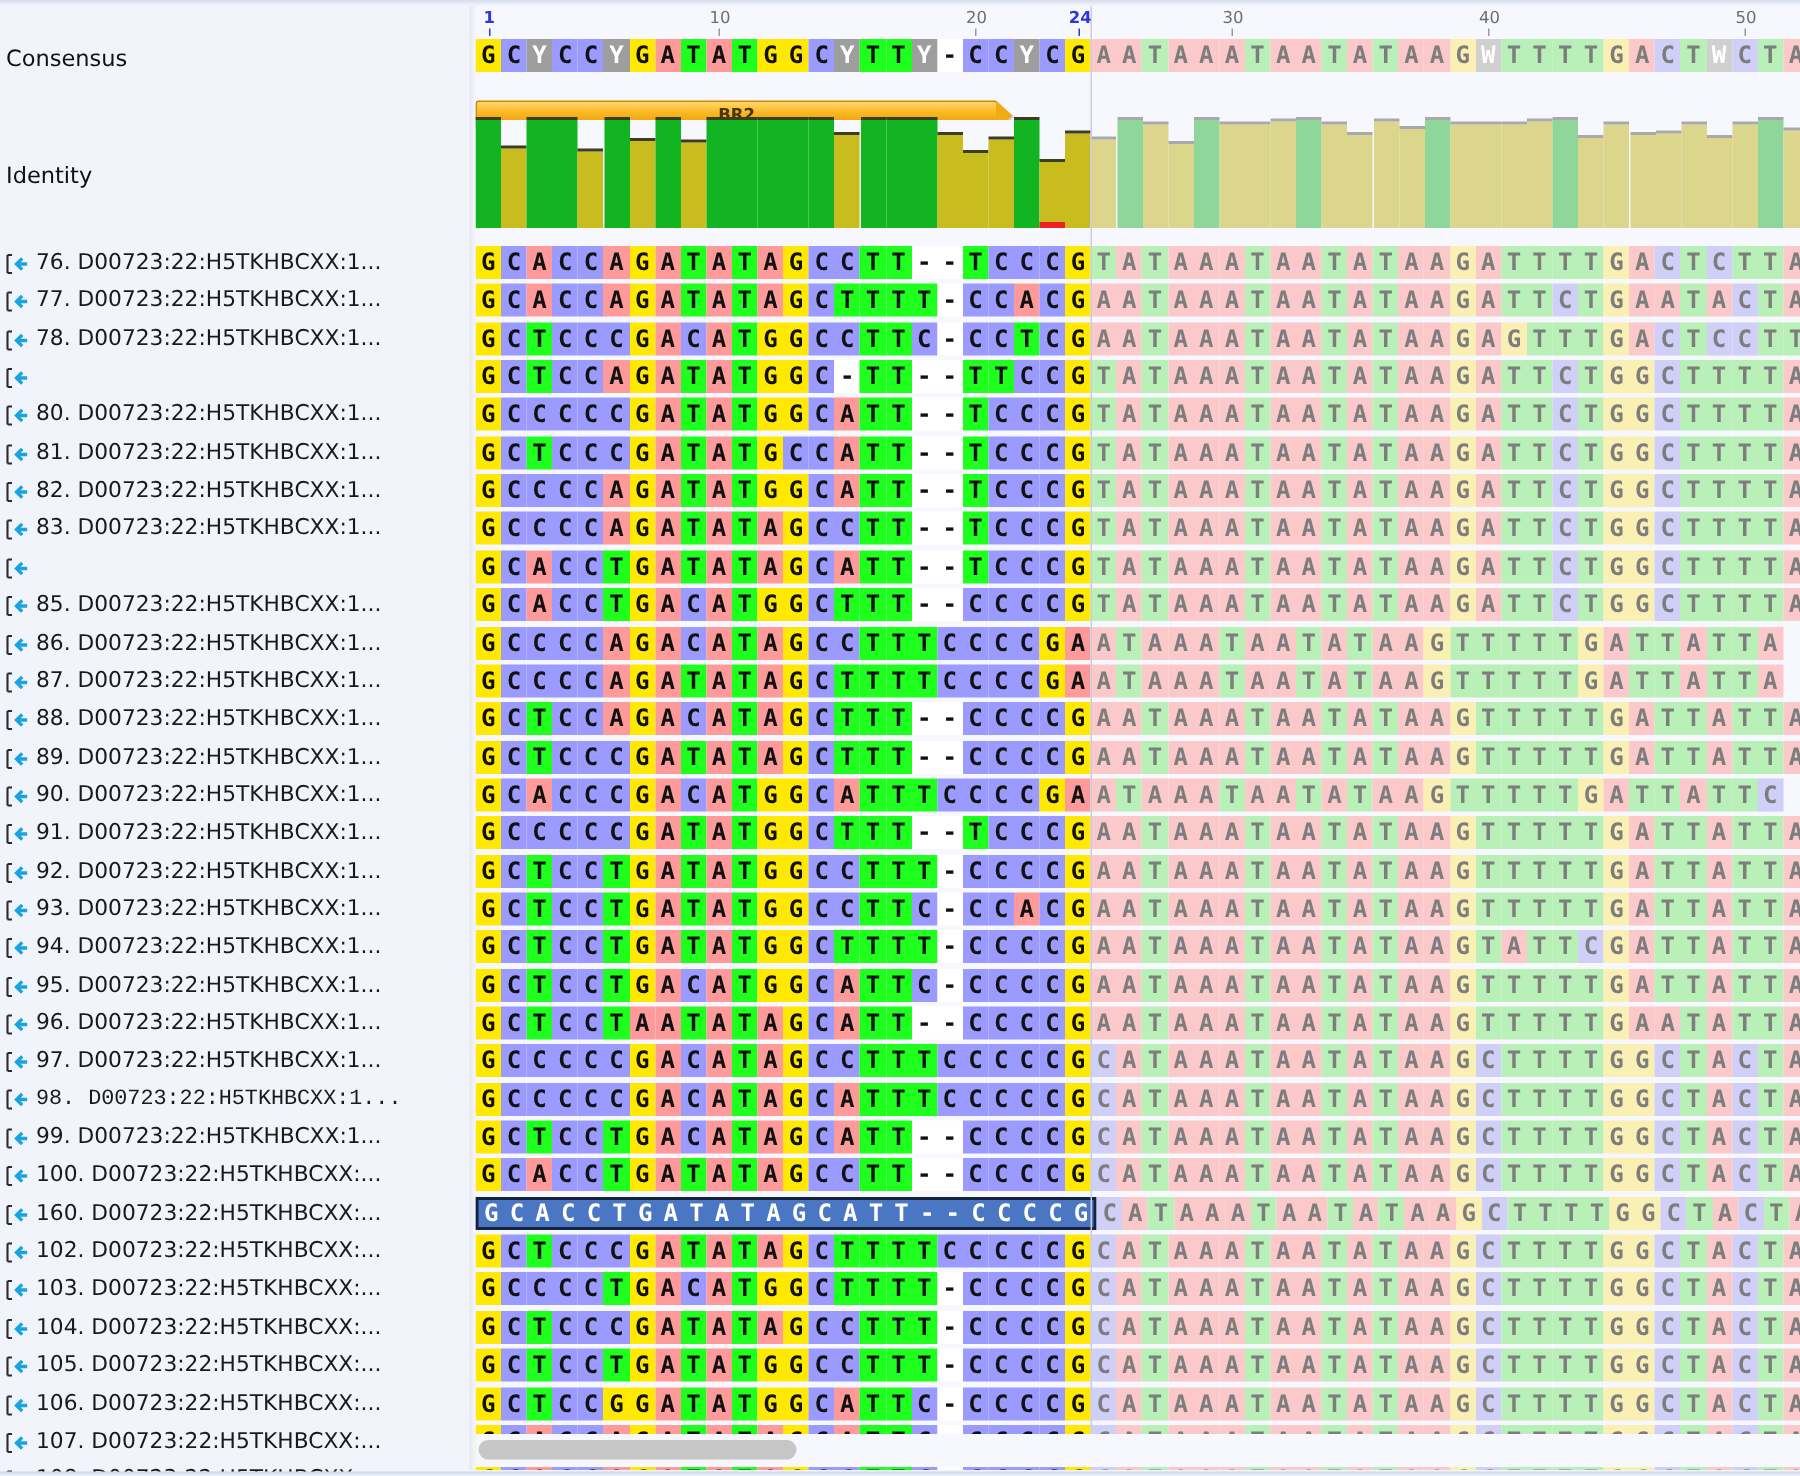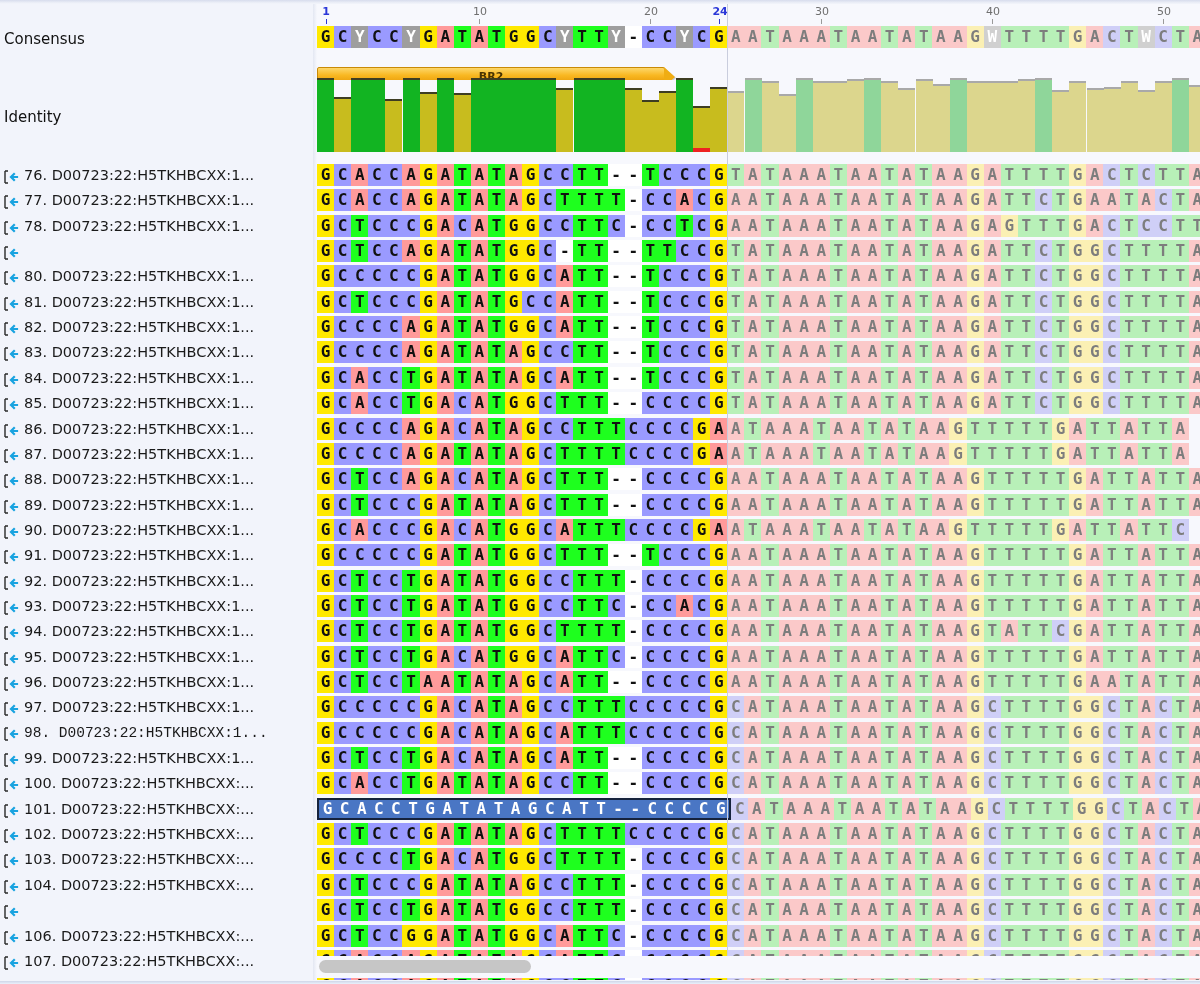--- a/index.html
+++ b/index.html
@@ -174,21 +174,20 @@
             <path d="M1 1 L1 13 M1 1 L4 1 M1 13 L4 13" stroke="#2a2a2a" stroke-width="1.4" fill="none"></path>
             <path d="M13 7 L8 7 M10 4 L7 7 L10 10" stroke="#19a3e0" stroke-width="2.2" fill="none" stroke-linecap="square"></path>
           </svg></span>
         <span class="lbl-text">83. D00723:22:H5TKHBCXX:1...</span>
       </div>
       <div class="lblrow" style="top: 366.8px;">
         <span class="lbl-icon"><svg width="15" height="14" viewBox="0 0 15 14">
             <path d="M1 1 L1 13 M1 1 L4 1 M1 13 L4 13" stroke="#2a2a2a" stroke-width="1.4" fill="none"></path>
             <path d="M13 7 L8 7 M10 4 L7 7 L10 10" stroke="#19a3e0" stroke-width="2.2" fill="none" stroke-linecap="square"></path>
           </svg></span>
-        <span class="lbl-text">84. D00723:22:H5TKHBCXX:1...</span>
       </div>
       <div class="lblrow" style="top: 392.15px;">
         <span class="lbl-icon"><svg width="15" height="14" viewBox="0 0 15 14">
             <path d="M1 1 L1 13 M1 1 L4 1 M1 13 L4 13" stroke="#2a2a2a" stroke-width="1.4" fill="none"></path>
             <path d="M13 7 L8 7 M10 4 L7 7 L10 10" stroke="#19a3e0" stroke-width="2.2" fill="none" stroke-linecap="square"></path>
           </svg></span>
         <span class="lbl-text">85. D00723:22:H5TKHBCXX:1...</span>
       </div>
       <div class="lblrow" style="top: 417.5px;">
         <span class="lbl-icon"><svg width="15" height="14" viewBox="0 0 15 14">
@@ -293,21 +292,21 @@
             <path d="M1 1 L1 13 M1 1 L4 1 M1 13 L4 13" stroke="#2a2a2a" stroke-width="1.4" fill="none"></path>
             <path d="M13 7 L8 7 M10 4 L7 7 L10 10" stroke="#19a3e0" stroke-width="2.2" fill="none" stroke-linecap="square"></path>
           </svg></span>
         <span class="lbl-text">100. D00723:22:H5TKHBCXX:...</span>
       </div>
       <div class="lblrow" style="top: 797.75px;">
         <span class="lbl-icon"><svg width="15" height="14" viewBox="0 0 15 14">
             <path d="M1 1 L1 13 M1 1 L4 1 M1 13 L4 13" stroke="#2a2a2a" stroke-width="1.4" fill="none"></path>
             <path d="M13 7 L8 7 M10 4 L7 7 L10 10" stroke="#19a3e0" stroke-width="2.2" fill="none" stroke-linecap="square"></path>
           </svg></span>
-        <span class="lbl-text">101. D00723:22:H5TKHBCXX:...</span>
+        <span class="lbl-text">160. D00723:22:H5TKHBCXX:...</span>
       </div>
       <div class="lblrow" style="top: 823.1px;">
         <span class="lbl-icon"><svg width="15" height="14" viewBox="0 0 15 14">
             <path d="M1 1 L1 13 M1 1 L4 1 M1 13 L4 13" stroke="#2a2a2a" stroke-width="1.4" fill="none"></path>
             <path d="M13 7 L8 7 M10 4 L7 7 L10 10" stroke="#19a3e0" stroke-width="2.2" fill="none" stroke-linecap="square"></path>
           </svg></span>
         <span class="lbl-text">102. D00723:22:H5TKHBCXX:...</span>
       </div>
       <div class="lblrow" style="top: 848.45px;">
         <span class="lbl-icon"><svg width="15" height="14" viewBox="0 0 15 14">
@@ -321,20 +320,21 @@
             <path d="M1 1 L1 13 M1 1 L4 1 M1 13 L4 13" stroke="#2a2a2a" stroke-width="1.4" fill="none"></path>
             <path d="M13 7 L8 7 M10 4 L7 7 L10 10" stroke="#19a3e0" stroke-width="2.2" fill="none" stroke-linecap="square"></path>
           </svg></span>
         <span class="lbl-text">104. D00723:22:H5TKHBCXX:...</span>
       </div>
       <div class="lblrow" style="top: 899.15px;">
         <span class="lbl-icon"><svg width="15" height="14" viewBox="0 0 15 14">
             <path d="M1 1 L1 13 M1 1 L4 1 M1 13 L4 13" stroke="#2a2a2a" stroke-width="1.4" fill="none"></path>
             <path d="M13 7 L8 7 M10 4 L7 7 L10 10" stroke="#19a3e0" stroke-width="2.2" fill="none" stroke-linecap="square"></path>
           </svg></span>
+        <span class="lbl-text">105. D00723:22:H5TKHBCXX:...</span>
       </div>
       <div class="lblrow" style="top: 924.5px;">
         <span class="lbl-icon"><svg width="15" height="14" viewBox="0 0 15 14">
             <path d="M1 1 L1 13 M1 1 L4 1 M1 13 L4 13" stroke="#2a2a2a" stroke-width="1.4" fill="none"></path>
             <path d="M13 7 L8 7 M10 4 L7 7 L10 10" stroke="#19a3e0" stroke-width="2.2" fill="none" stroke-linecap="square"></path>
           </svg></span>
         <span class="lbl-text">106. D00723:22:H5TKHBCXX:...</span>
       </div>
       <div class="lblrow" style="top: 949.85px;">
         <span class="lbl-icon"><svg width="15" height="14" viewBox="0 0 15 14">

